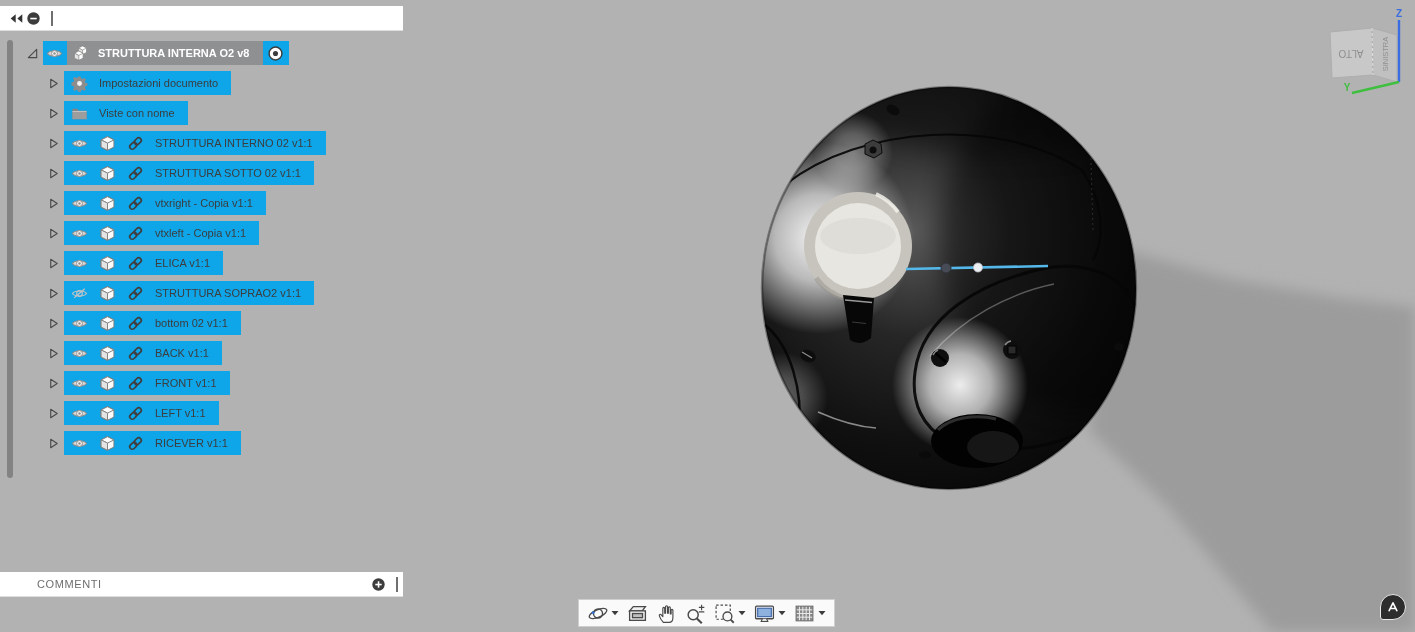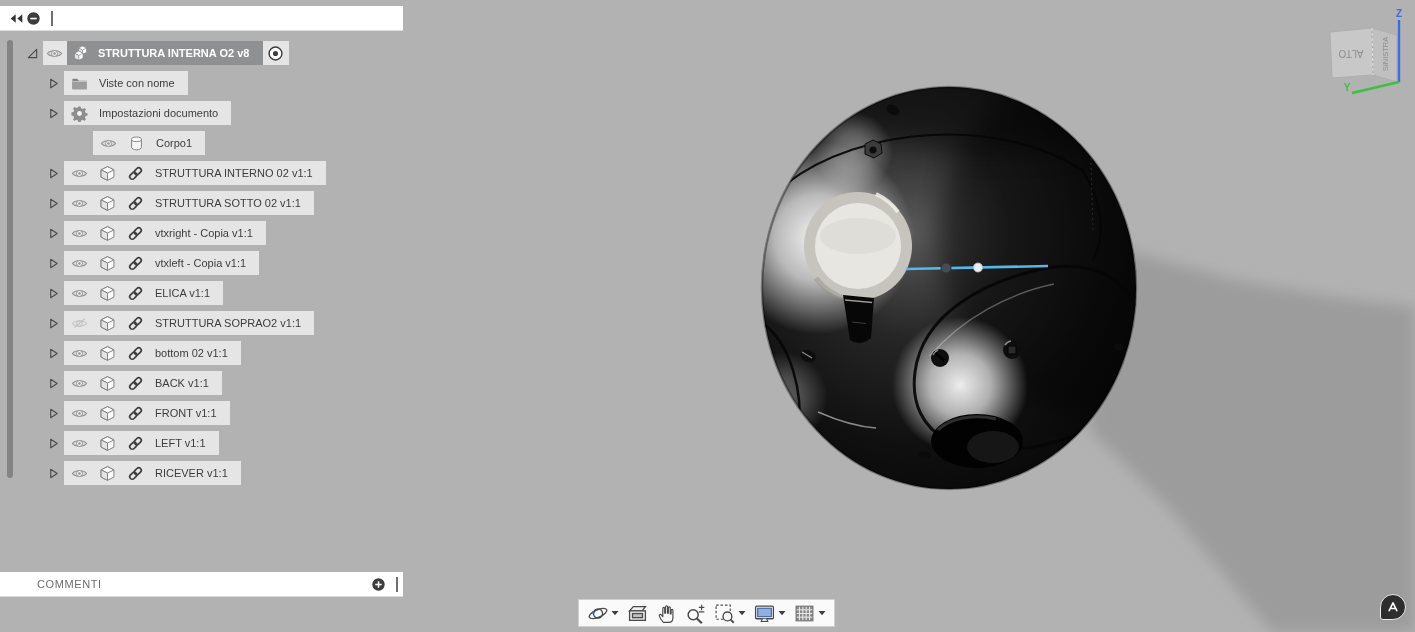--- a/index.html
+++ b/index.html
@@ -24,21 +24,21 @@
     border-radius:3px;z-index:4}
 
   #tree{position:absolute;left:0;top:38px;z-index:4}
   .trow{display:flex;align-items:center;height:30px}
   .trow.lvl0{padding-left:25px}
   .trow.lvl1{padding-left:46px}
   .trow.lvl2{padding-left:93px}
   .arrow{display:inline-flex;width:15px;height:15px;margin-right:3px;flex:none;
     align-items:center;justify-content:center}
   .arrow svg{width:13px;height:13px}
-  .rowbox{display:flex;align-items:center;height:24px;background:#e5e5e5;
+  .rowbox{display:flex;align-items:center;height:24px;background:#0ea5e9;
     padding:0 13px 0 7px;gap:11px;white-space:nowrap}
   .ticon{display:inline-flex;width:17px;height:17px;flex:none;align-items:center;justify-content:center}
   .ticon svg{width:17px;height:17px}
   .tlabel{font-size:11px;color:#3d3d3d}
   .rootbox{padding:0 5px 0 3px;gap:4px}
   .sel{background:#8e9092;height:24px;display:flex;align-items:center;gap:8px;padding:0 14px 0 6px}
   .sel .tlabel{color:#ffffff;font-weight:bold}
 
   
   #navbar{position:absolute;left:578px;top:599px;height:28px;background:#fafafa;
@@ -219,60 +219,42 @@
       </div>
       <div class="trow lvl1">
         <span class="arrow">
           <svg viewBox="0 0 14 14">
             <polygon points="4,2.5 4,11.5 11,7" fill="none" stroke="#4a4a4a" stroke-width="1.2" stroke-linejoin="round"></polygon>
           </svg>
         </span>
         <div class="rowbox">
           <span class="ticon">
             <svg viewBox="0 0 18 18">
+              <path fill="#8d8d8d" d="M7.8 1.5 h2.4 l.4 2 1.9.8 1.7-1.2 1.7 1.7-1.2 1.7.8 1.9 2 .4 v2.4 l-2 .4-.8 1.9 1.2 1.7-1.7 1.7-1.7-1.2-1.9.8-.4 2 H7.8 l-.4-2-1.9-.8-1.7 1.2-1.7-1.7 1.2-1.7-.8-1.9-2-.4 V7.8 l2-.4.8-1.9L2.1 3.8 3.8 2.1 5.5 3.3 7.4 2.5 z"></path>
+              <circle cx="9" cy="9" r="2.6" fill="#f3f3f3"></circle>
+            </svg>
+          </span>
+          <span class="tlabel">Impostazioni documento</span>
+        </div>
+      </div>
+      <div class="trow lvl1">
+        <span class="arrow">
+          <svg viewBox="0 0 14 14">
+            <polygon points="4,2.5 4,11.5 11,7" fill="none" stroke="#4a4a4a" stroke-width="1.2" stroke-linejoin="round"></polygon>
+          </svg>
+        </span>
+        <div class="rowbox">
+          <span class="ticon">
+            <svg viewBox="0 0 18 18">
               <path d="M1.5 4 h5.2 l1.6 2.2 h8.2 V15 H1.5 Z" fill="#828282"></path>
               <path d="M1.5 7.2 H16.5 V15 H1.5 Z" fill="#9d9d9d"></path>
               <rect x="1.5" y="6.3" width="15" height="1" fill="#c9c9c9"></rect>
             </svg>
           </span>
           <span class="tlabel">Viste con nome</span>
-        </div>
-      </div>
-      <div class="trow lvl1">
-        <span class="arrow">
-          <svg viewBox="0 0 14 14">
-            <polygon points="4,2.5 4,11.5 11,7" fill="none" stroke="#4a4a4a" stroke-width="1.2" stroke-linejoin="round"></polygon>
-          </svg>
-        </span>
-        <div class="rowbox">
-          <span class="ticon">
-            <svg viewBox="0 0 18 18">
-              <path fill="#8d8d8d" d="M7.8 1.5 h2.4 l.4 2 1.9.8 1.7-1.2 1.7 1.7-1.2 1.7.8 1.9 2 .4 v2.4 l-2 .4-.8 1.9 1.2 1.7-1.7 1.7-1.7-1.2-1.9.8-.4 2 H7.8 l-.4-2-1.9-.8-1.7 1.2-1.7-1.7 1.2-1.7-.8-1.9-2-.4 V7.8 l2-.4.8-1.9L2.1 3.8 3.8 2.1 5.5 3.3 7.4 2.5 z"></path>
-              <circle cx="9" cy="9" r="2.6" fill="#f3f3f3"></circle>
-            </svg>
-          </span>
-          <span class="tlabel">Impostazioni documento</span>
-        </div>
-      </div>
-      <div class="trow lvl2">
-        <div class="rowbox">
-          <span class="ticon">
-            <svg viewBox="0 0 18 18">
-              <path d="M1.5 9 C4 5.2 14 5.2 16.5 9 C14 12.8 4 12.8 1.5 9 Z" fill="#d6d6d6" stroke="#8d8d8d" stroke-width="1.1"></path>
-              <circle cx="9" cy="9" r="3.1" fill="#f6f6f6" stroke="#8d8d8d"></circle>
-              <circle cx="9" cy="9" r="1.3" fill="#8d8d8d"></circle>
-            </svg>
-          </span>
-          <span class="ticon">
-            <svg viewBox="0 0 18 18">
-              <path d="M3.8 4.6 V13 c0 1.5 2.3 2.7 5.2 2.7 s5.2-1.2 5.2-2.7 V4.6" fill="#f7f7f7" stroke="#7d7d7d"></path>
-              <ellipse cx="9" cy="4.6" rx="5.2" ry="2.4" fill="#ffffff" stroke="#7d7d7d"></ellipse>
-            </svg>
-          </span>
-          <span class="tlabel">Corpo1</span>
         </div>
       </div>
       <div class="trow lvl1">
         <span class="arrow">
           <svg viewBox="0 0 14 14">
             <polygon points="4,2.5 4,11.5 11,7" fill="none" stroke="#4a4a4a" stroke-width="1.2" stroke-linejoin="round"></polygon>
           </svg>
         </span>
         <div class="rowbox">
           <span class="ticon">

